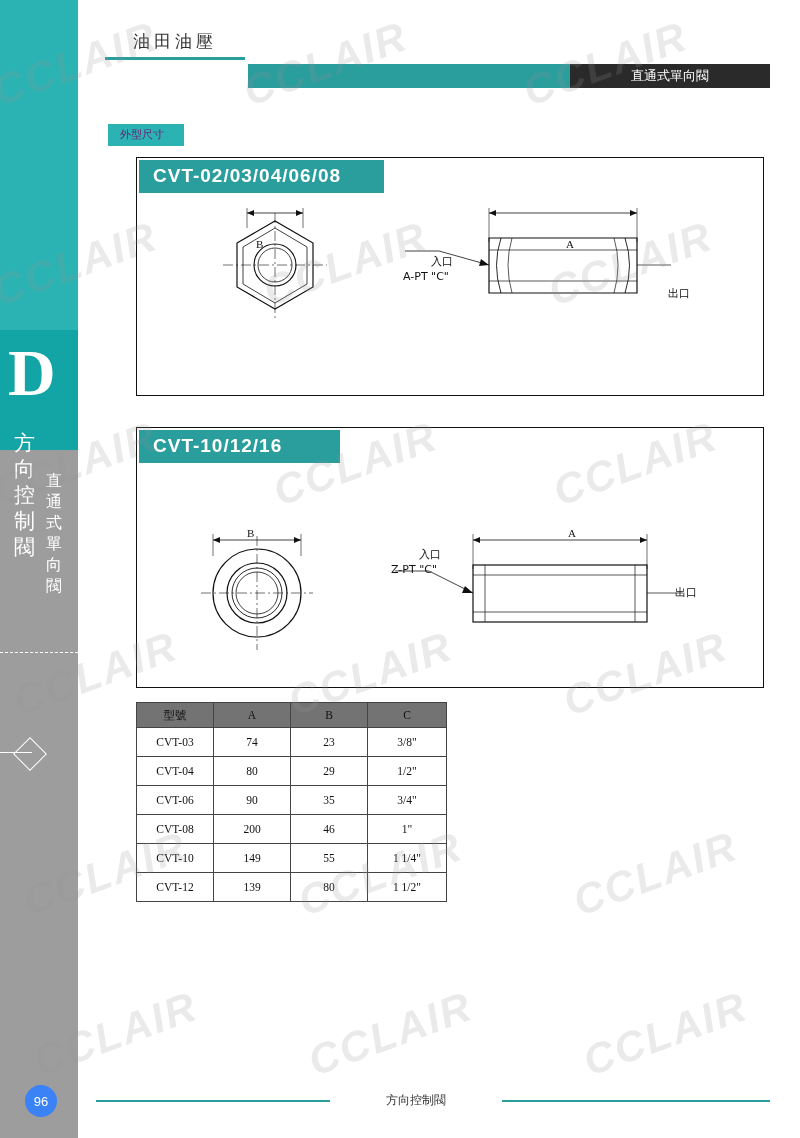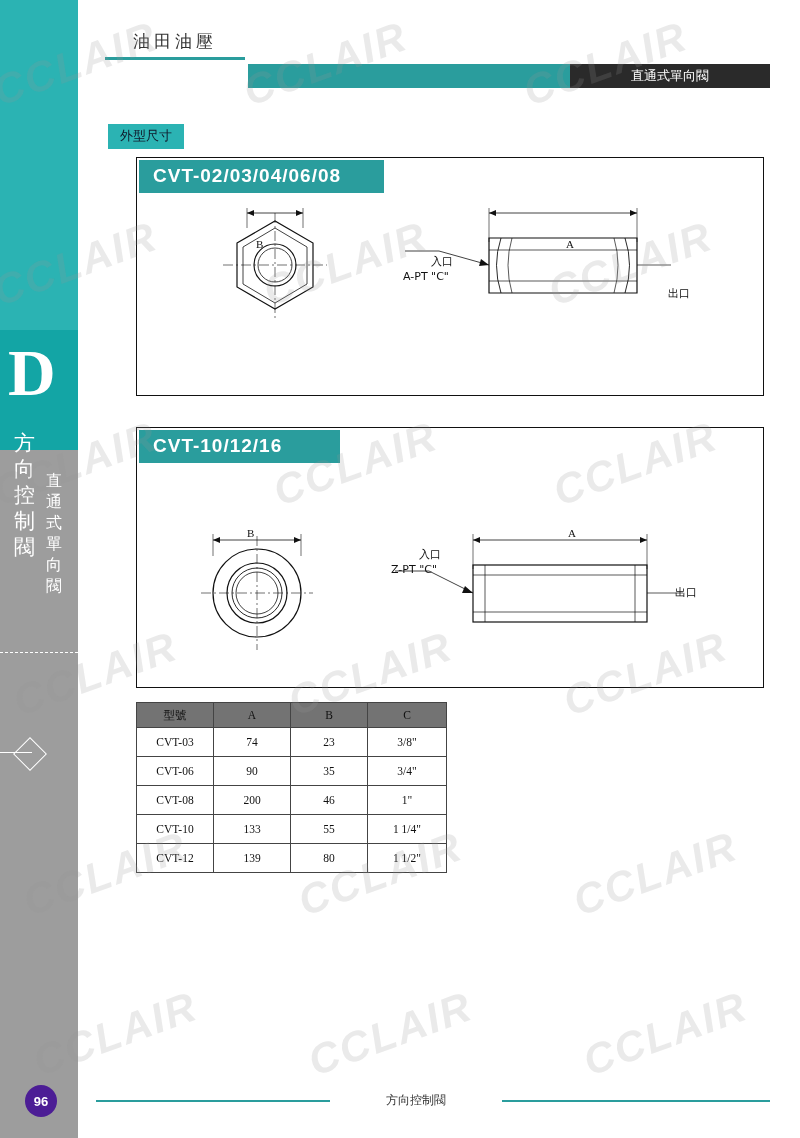--- a/index.html
+++ b/index.html
@@ -87,28 +87,27 @@
     position: absolute;
     left: 0px; top: 752px;
     width: 32px;
     border-top: 1px solid #ffffff;
   }
   .page-circle {
     position: absolute;
     left: 25px; top: 1085px;
     width: 32px; height: 32px;
     border-radius: 50%;
-    background: #4c1d95;
+    background: #3b82f6;
     color: #ffffff;
     font-size: 13px;
     display: flex;
     align-items: center;
     justify-content: center;
     font-family: "Liberation Sans", sans-serif;
-    font-weight: bold;
   }
 
   
   .logo-wrap {
     position: absolute;
     left: 100px; top: 28px;
     width: 150px;
     text-align: center;
   }
   .logo-text {
@@ -150,23 +149,23 @@
     align-items: center;
     justify-content: center;
     font-family: "DejaVu Sans", sans-serif;
   }
 
   
   .section-title {
     position: absolute;
     left: 108px; top: 124px;
     background: #2bb3b3;
-    color: #0f172a;
-    font-size: 13px;
-    padding: 3px 12px 4px 12px;
+    color: #701a75;
+    font-size: 11px;
+    padding: 3px 20px 4px 12px;
     font-family: "DejaVu Sans", sans-serif;
   }
 
   
   .panel {
     position: absolute;
     border: 1px solid #111;
     background: transparent;
   }
   .panel1 { left: 136px; top: 157px; width: 626px; height: 237px; }
@@ -383,34 +382,40 @@
     </tr>
   </thead>
   <tbody>
     <tr>
       <td>CVT-03</td>
       <td>74</td>
       <td>23</td>
       <td>3/8"</td>
     </tr>
     <tr>
+      <td>CVT-04</td>
+      <td>80</td>
+      <td>29</td>
+      <td>1/2"</td>
+    </tr>
+    <tr>
       <td>CVT-06</td>
       <td>90</td>
       <td>35</td>
       <td>3/4"</td>
     </tr>
     <tr>
       <td>CVT-08</td>
       <td>200</td>
       <td>46</td>
       <td>1"</td>
     </tr>
     <tr>
       <td>CVT-10</td>
-      <td>133</td>
+      <td>149</td>
       <td>55</td>
       <td>1 1/4"</td>
     </tr>
     <tr>
       <td>CVT-12</td>
       <td>139</td>
       <td>80</td>
       <td>1 1/2"</td>
     </tr>
   </tbody>

